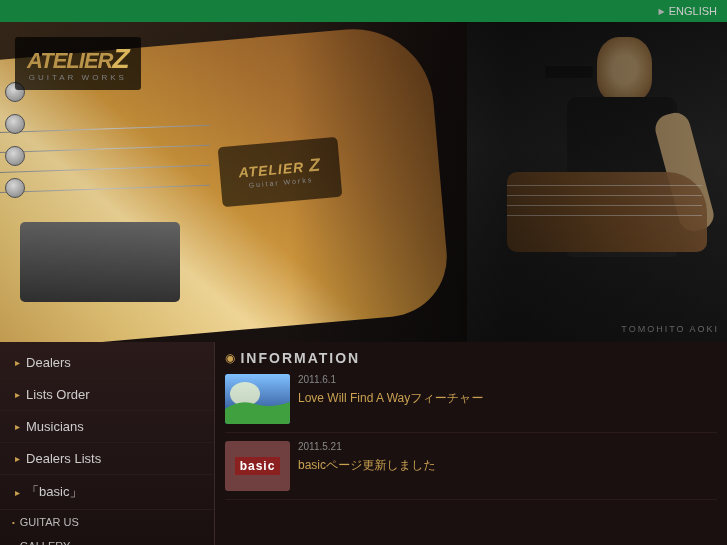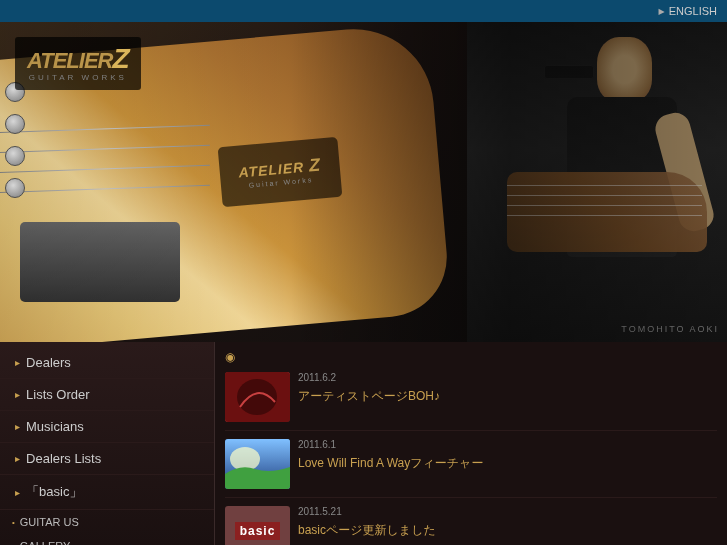--- a/index.html
+++ b/index.html
@@ -8,21 +8,21 @@
       height: 545px;
       background: #1a0a0a;
       font-family: Arial, sans-serif;
       overflow: hidden;
     }
 
     
     #top-bar {
       width: 100%;
       height: 22px;
-      background: #0c4a6e;
+      background: #15803d;
       display: flex;
       align-items: center;
       justify-content: flex-end;
       padding-right: 10px;
     }
     #top-bar .english-link {
       color: #ccc;
       font-size: 11px;
       text-decoration: none;
       display: flex;
@@ -509,35 +509,23 @@
     <a class="nav-item-small" href="#">
       <span class="nav-bullet-small">•</span>
       <span>GALLERY</span>
     </a>
 
   </div>
 
   <div id="info-panel">
     <div class="info-header">
       <span class="info-bullet">◉</span>
-    </div>
-
-    <div class="news-item">
-      <div class="news-thumb news-thumb-1">
-        <svg width="65" height="50" viewBox="0 0 65 50">
-          <rect width="65" height="50" fill="#6b1010"></rect>
-          <ellipse cx="32" cy="25" rx="20" ry="18" fill="#3a0808" opacity="0.8"></ellipse>
-          <path d="M15 35 Q32 10 50 30" stroke="#c84040" stroke-width="2" fill="none"></path>
-        </svg>
-      </div>
-      <div class="news-content">
-        <div class="news-date">2011.6.2</div>
-        <a class="news-title" href="#">アーティストページBOH♪</a>
-      </div>
-    </div>
+      <h2>INFORMATION</h2>
+    </div>
+
 
     <div class="news-item">
       <div class="news-thumb news-thumb-2">
         <svg width="65" height="50" viewBox="0 0 65 50">
           <defs>
             <linearGradient id="sky" x1="0" y1="0" x2="0" y2="1">
               <stop offset="0%" stop-color="#80c0ff"></stop>
               <stop offset="100%" stop-color="#204080"></stop>
             </linearGradient>
           </defs>

